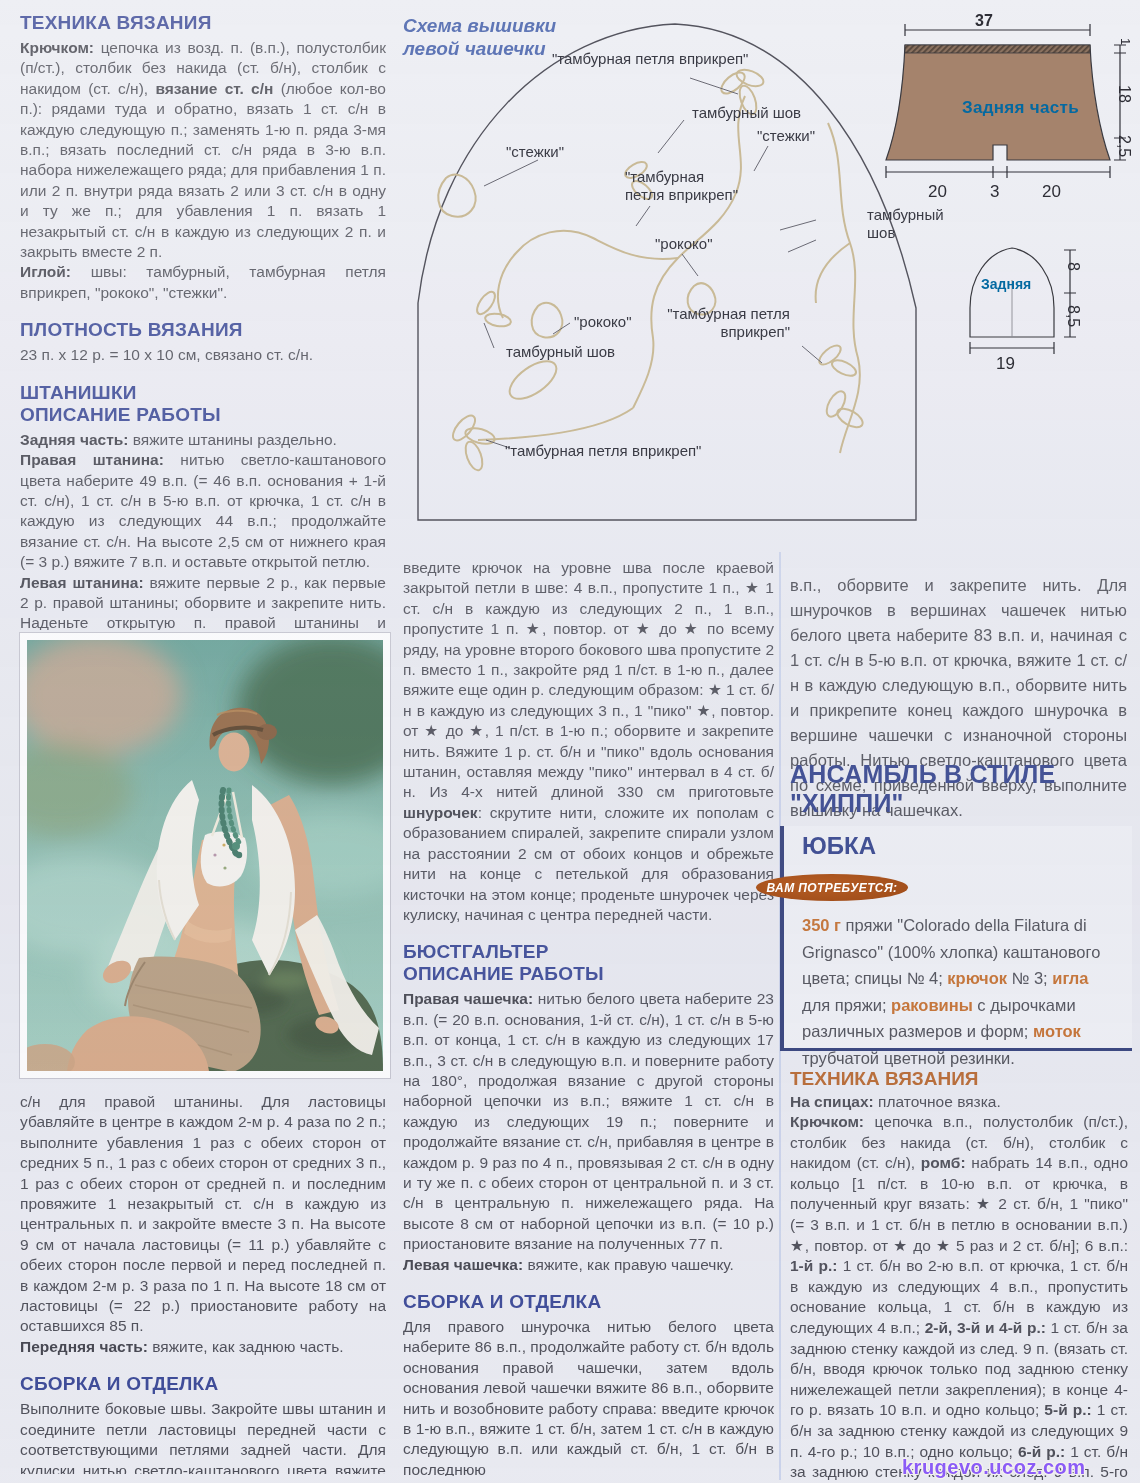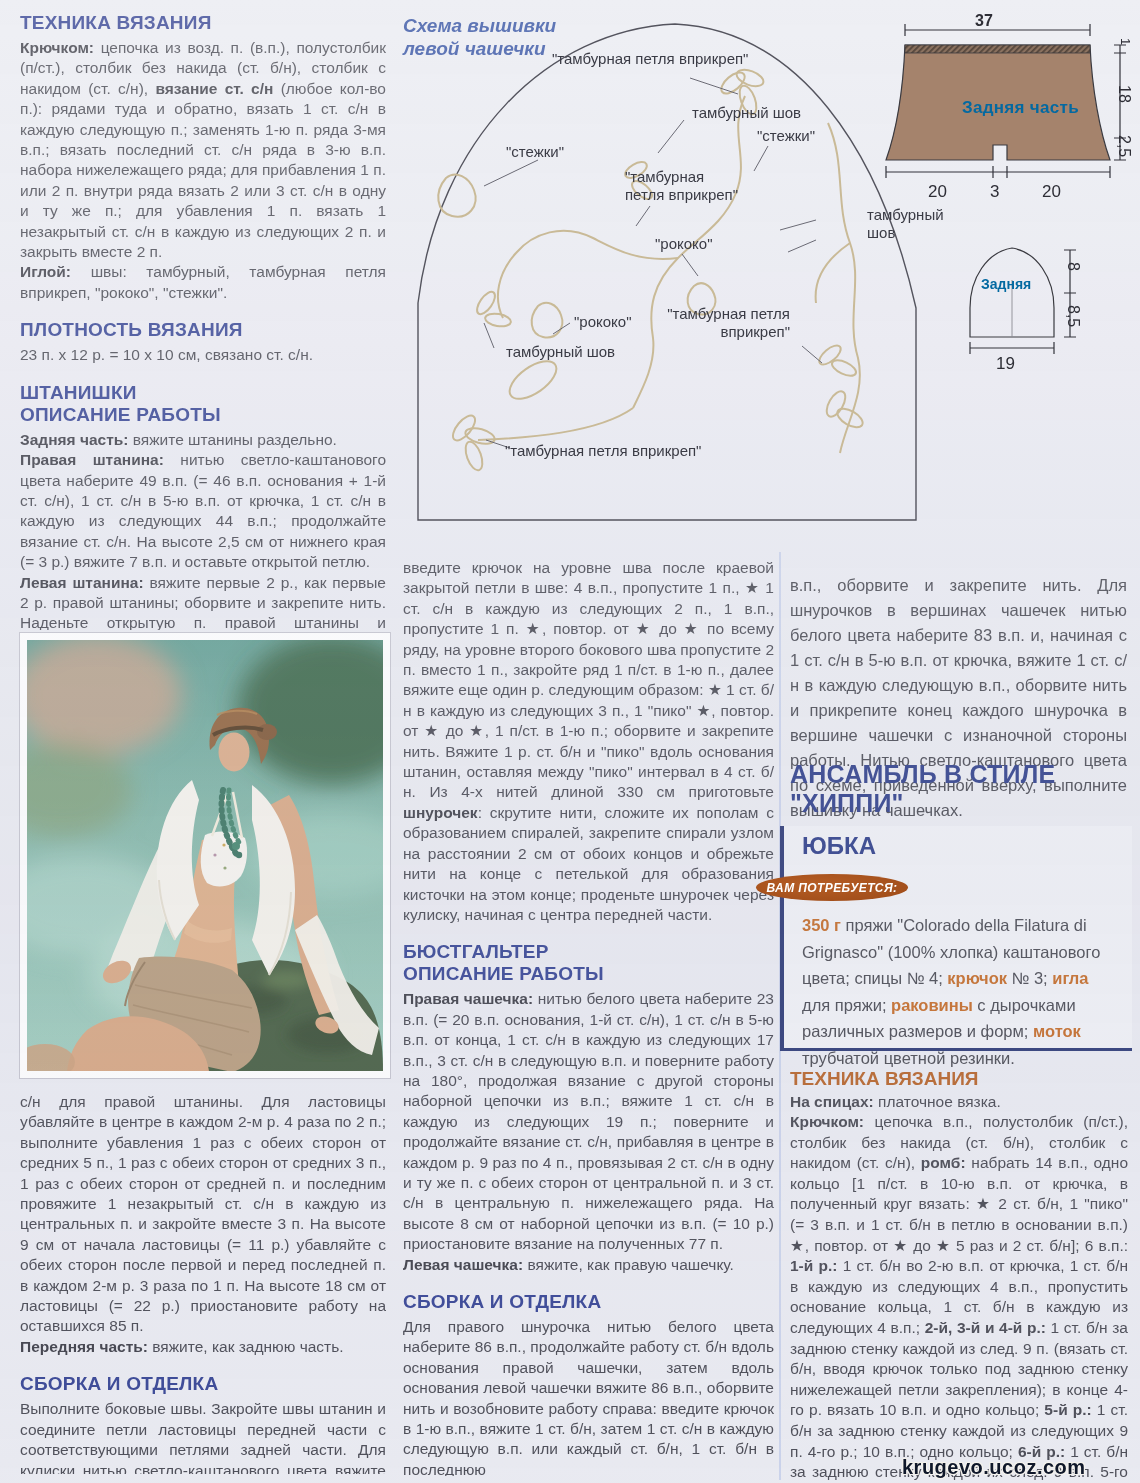--- a/index.html
+++ b/index.html
@@ -27,21 +27,21 @@
      background:radial-gradient(ellipse at 40% 40%,#b65d24,#9c4a18);display:flex;align-items:center;justify-content:center;
      color:#fff;font-weight:bold;font-style:italic;font-size:12px;letter-spacing:.4px;z-index:5;}
   .mats{position:absolute;left:802px;top:912px;width:318px;font-size:16.5px;line-height:26.5px;color:#3f4049;}
   .org{color:#c2641c;font-weight:bold;}
   .oh{color:#b35c1e;font-weight:bold;font-size:19px;}
   .contp{position:absolute;left:790px;top:556px;width:337px;font-size:16.5px;line-height:25px;text-align:justify;color:#3f4049;}
   .techp{position:absolute;left:790px;width:338px;font-size:15.5px;line-height:20.6px;text-align:justify;color:#3e3f49;}
   .divider{position:absolute;left:779px;top:552px;width:2px;height:928px;background:#b7c3e6;opacity:.65;}
   .photo{position:absolute;left:20px;top:633px;width:356px;height:431px;background:#fff;padding:7px;
      box-shadow:0 0 0 1px #c2c2cc;}
-  .wm{position:absolute;left:902px;top:1456px;font-size:20px;font-weight:bold;color:#0f172a;letter-spacing:.5px;z-index:9;
+  .wm{position:absolute;left:902px;top:1456px;font-size:20px;font-weight:bold;color:#8b5cf6;letter-spacing:.5px;z-index:9;
      text-shadow:0 0 2px #fff,1px 1px 0 #f2efe9,-1px -1px 0 #f2efe9,1px -1px 0 #f2efe9,-1px 1px 0 #f2efe9;}
   svg{display:block;} .mt16{margin-top:16px;} .mt4{margin-top:4px;}
 </style>
 </head>
 <body>
 
 <div class="page">
 
   <div class="abs colL">
     <p class="h">ТЕХНИКА ВЯЗАНИЯ</p>

